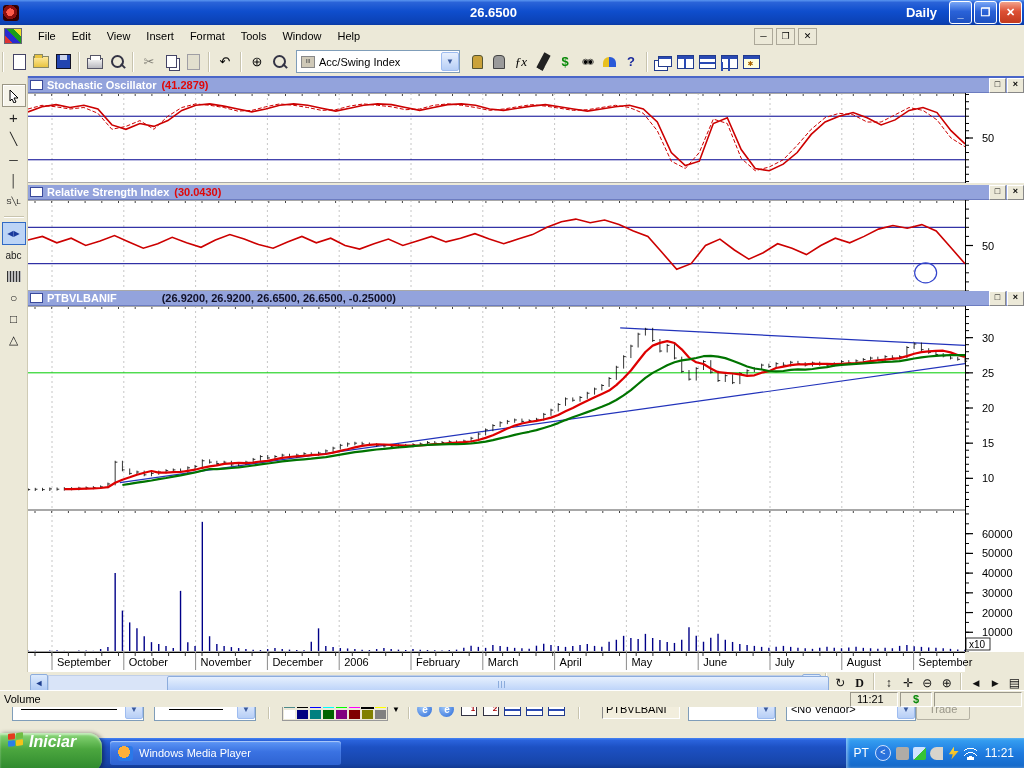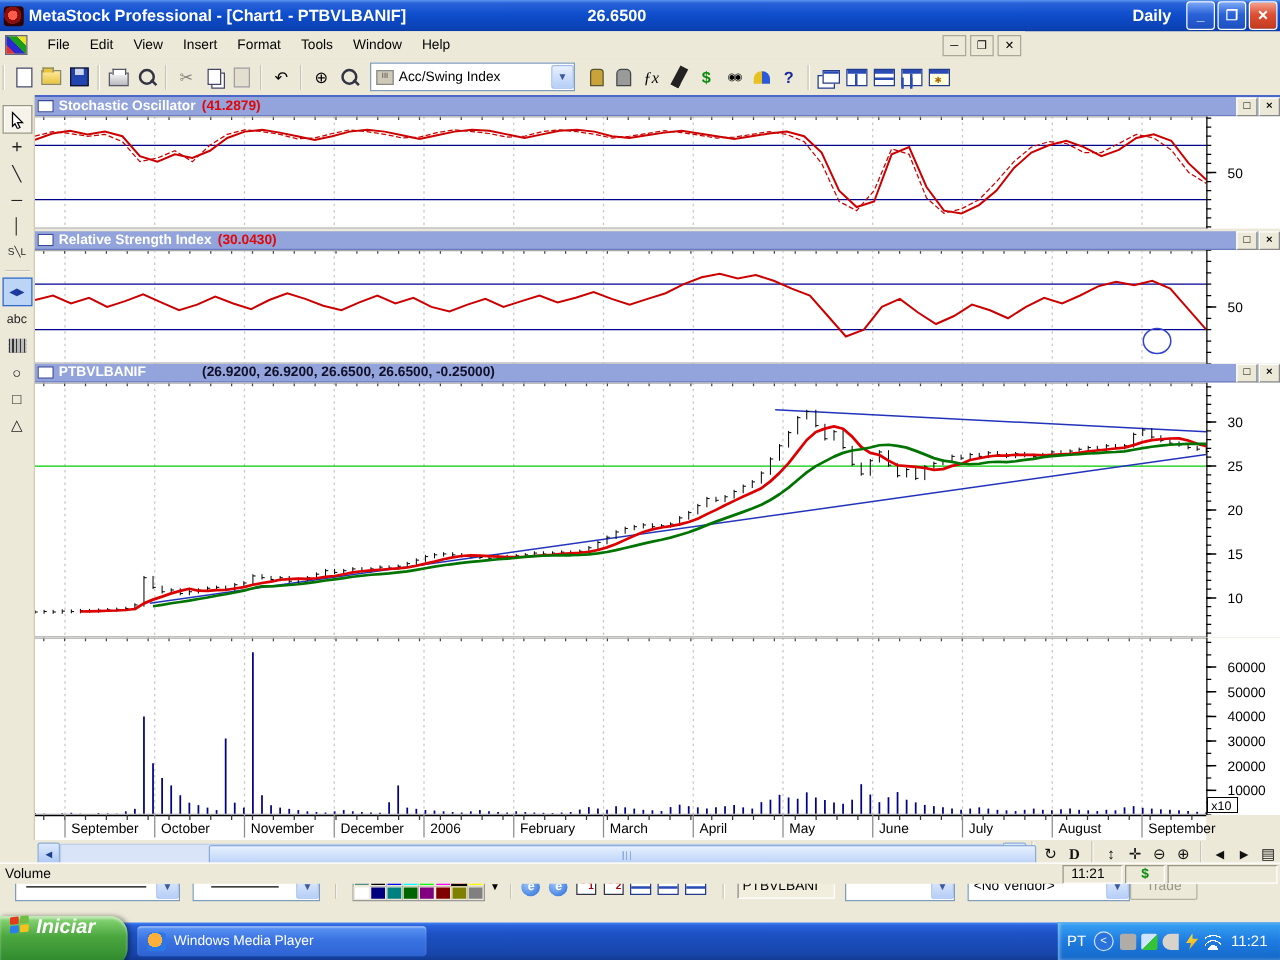--- a/index.html
+++ b/index.html
@@ -125,21 +125,20 @@
     box-shadow:inset 2px 0 3px rgba(255,255,255,.4);display:flex;align-items:center;color:#fff;padding:0 10px 0 8px;}
   .tray-ico{width:13px;height:13px;margin-right:4px;border-radius:2px;}
 </style>
 </head>
 <body>
 
 <div id="app">
 
   <div id="titlebar">
     <div class="app-icon"></div>
-    <span>MetaStock Professional - [Chart1 - PTBVLBANIF]</span>
     <span class="tb-spring"></span>
     <span style="position:absolute;left:470px;">26.6500</span>
     <span style="margin-right:12px;">Daily</span>
     <div class="win-btn">_</div>
     <div class="win-btn">❐</div>
     <div class="win-btn close">✕</div>
   </div>
 
   <div id="menubar">
     <div class="mdi-icon"></div>
@@ -1289,21 +1288,21 @@
     <div class="tbi">
         <span class="ic-win hsplit"></span>
       </div>
     <div class="tbi">
         <span class="ic-win hsplit"></span>
       </div>
     <div class="tbi">
         <span class="ic-win hsplit"></span>
       </div>
     <div class="tsep" style="margin:0 10px;"></div>
-    <div class="sunkbox" style="width:70px;">PTBVLBANI</div>
+    <div class="sunkbox" style="width:70px;margin-left:12px;">PTBVLBANI</div>
     <div class="combo" style="width:86px;margin-left:8px;">
       <span class="cbtn">▼</span>
     </div>
     <div class="combo" style="width:128px;margin-left:10px;">
       <span style="margin-left:4px;">&lt;No Vendor&gt;</span>
       <span class="cbtn">▼</span>
     </div>
     <div class="btn-dis" style="">Trade</div>
   </div>
 

